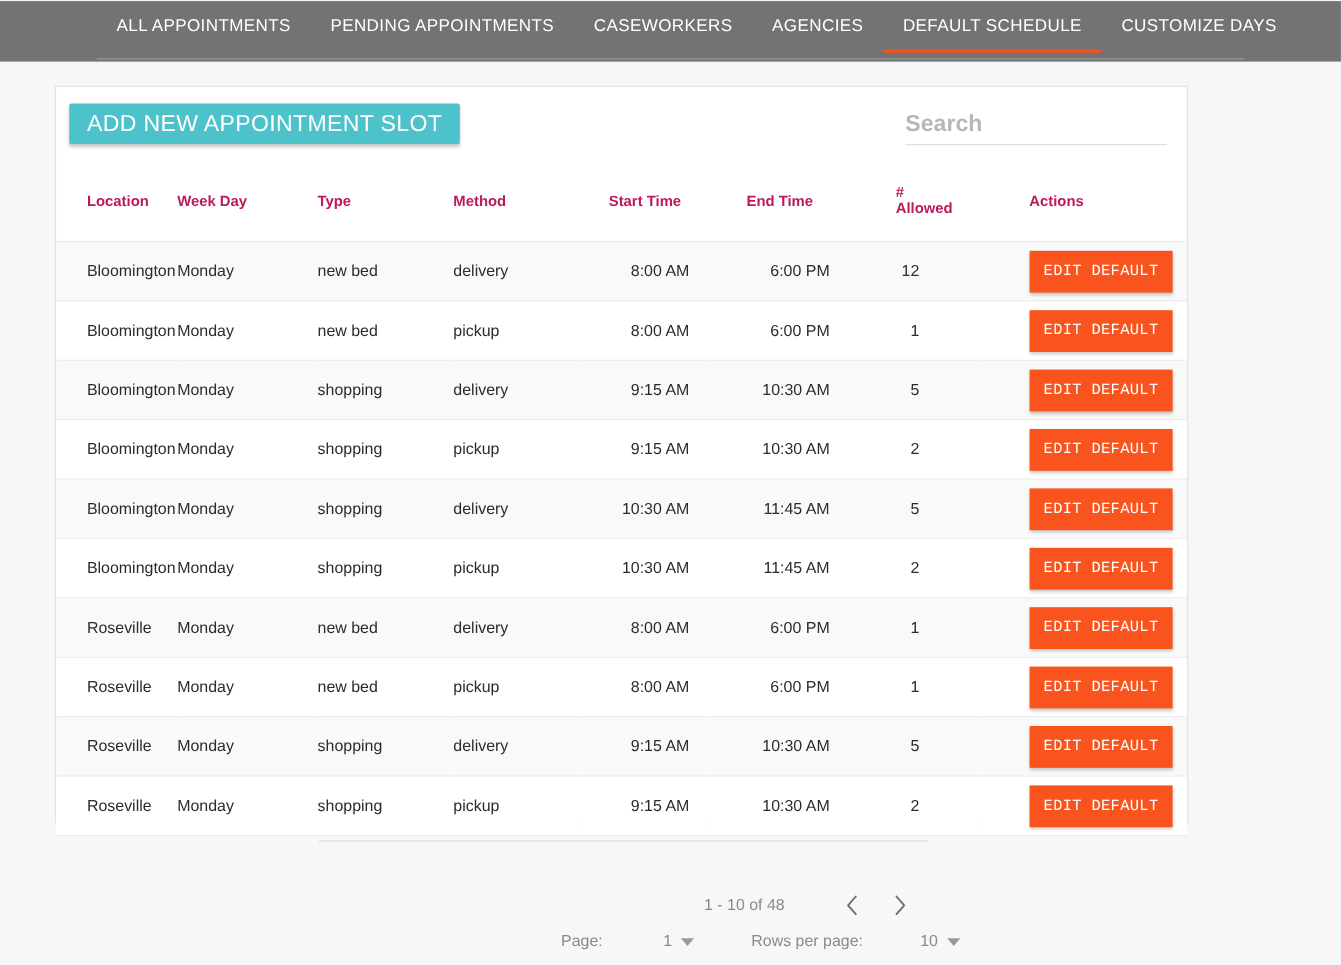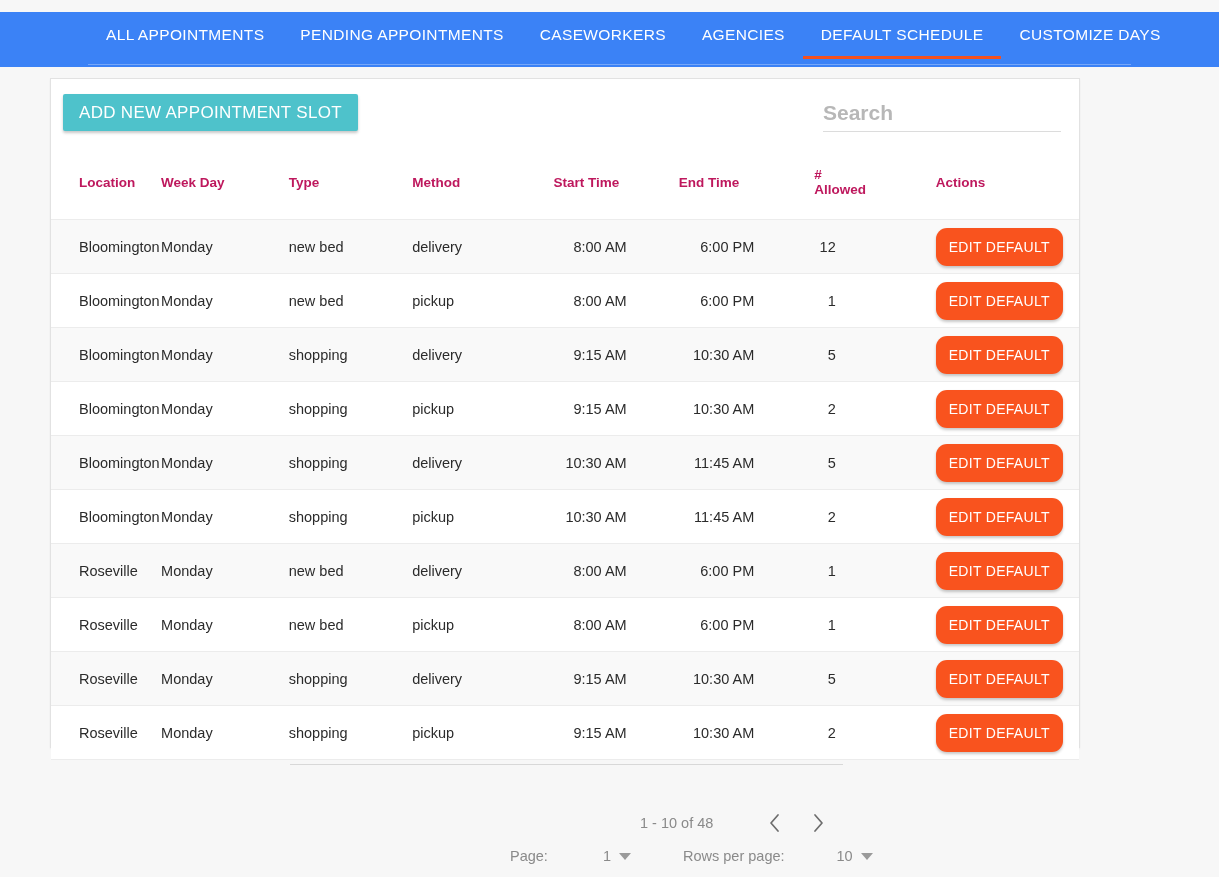--- a/index.html
+++ b/index.html
@@ -6,23 +6,23 @@
   html, body {
     margin: 0; padding: 0;
     width: 1219px; height: 877px;
     background: #f7f7f7;
     font-family: "Liberation Sans", sans-serif;
     overflow: hidden;
   }
 
   
   #tabbar {
-    position: absolute; top: 12px; left: 0;
+    position: absolute; top: 1px; left: 0;
     width: 1219px; height: 55px;
-    background: #3b82f6;
+    background: #737373;
     padding-left: 31px;
   }
   #tabs {
     position: absolute; left: 88px; top: 0;
     height: 55px;
     display: flex;
     align-items: flex-start;
   }
   .tab {
     position: relative;
@@ -62,21 +62,21 @@
 
   #add-btn {
     position: absolute;
     left: 12px; top: 15px;
     height: 37px;
     padding: 0 16px;
     background: #4ec2cb;
     color: #ffffff;
     border: none;
     font-family: "Liberation Sans", sans-serif;
-    font-size: 17px;
+    font-size: 21px;
     letter-spacing: 0.3px;
     text-transform: uppercase;
     border-radius: 2px;
     box-shadow: 0 2px 3px rgba(0,0,0,0.22);
     cursor: pointer;
     white-space: nowrap;
   }
 
   #search-wrap {
     position: absolute;
@@ -138,27 +138,27 @@
   thead .c-start { padding-left: 26px !important; }
   thead .c-end   { padding-left: 36px !important; }
   thead .c-allow { padding-left: 44px !important; }
   .c-start, .c-end { padding-right: 16px !important; }
   .c-allow { padding-right: 58px !important; }
 
   .edit-btn {
     background: #f9531e;
     color: #ffffff;
     border: none;
-    font-family: Liberation Sans, sans-serif;
+    font-family: Liberation Mono, monospace;
     font-size: 14px;
     letter-spacing: 0.3px;
     text-transform: uppercase;
     height: 38px;
     padding: 0 13px;
-    border-radius: 11px;
+    border-radius: 0;
     box-shadow: 0 2px 3px rgba(0,0,0,0.22);
     cursor: pointer;
     white-space: nowrap;
   }
 
   
   #pager-divider {
     position: absolute;
     left: 290px; top: 764px;
     width: 553px; height: 1px;

